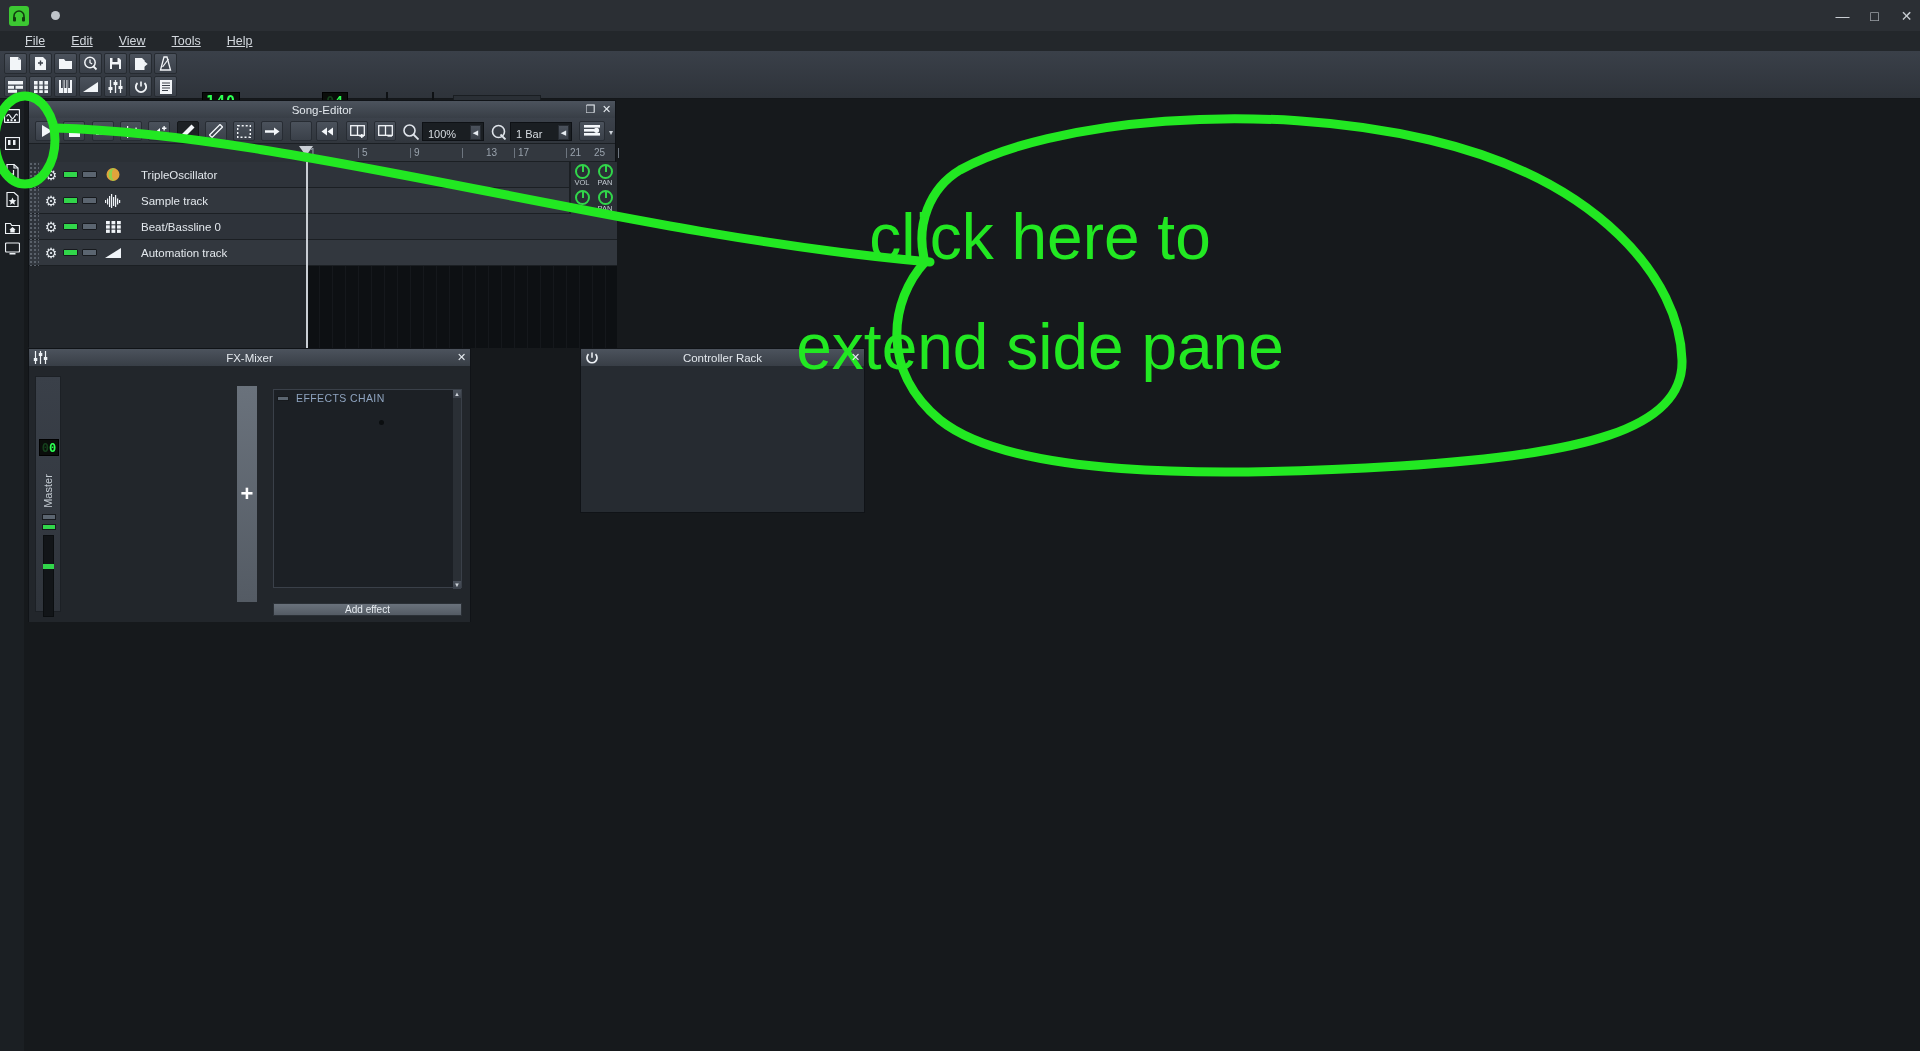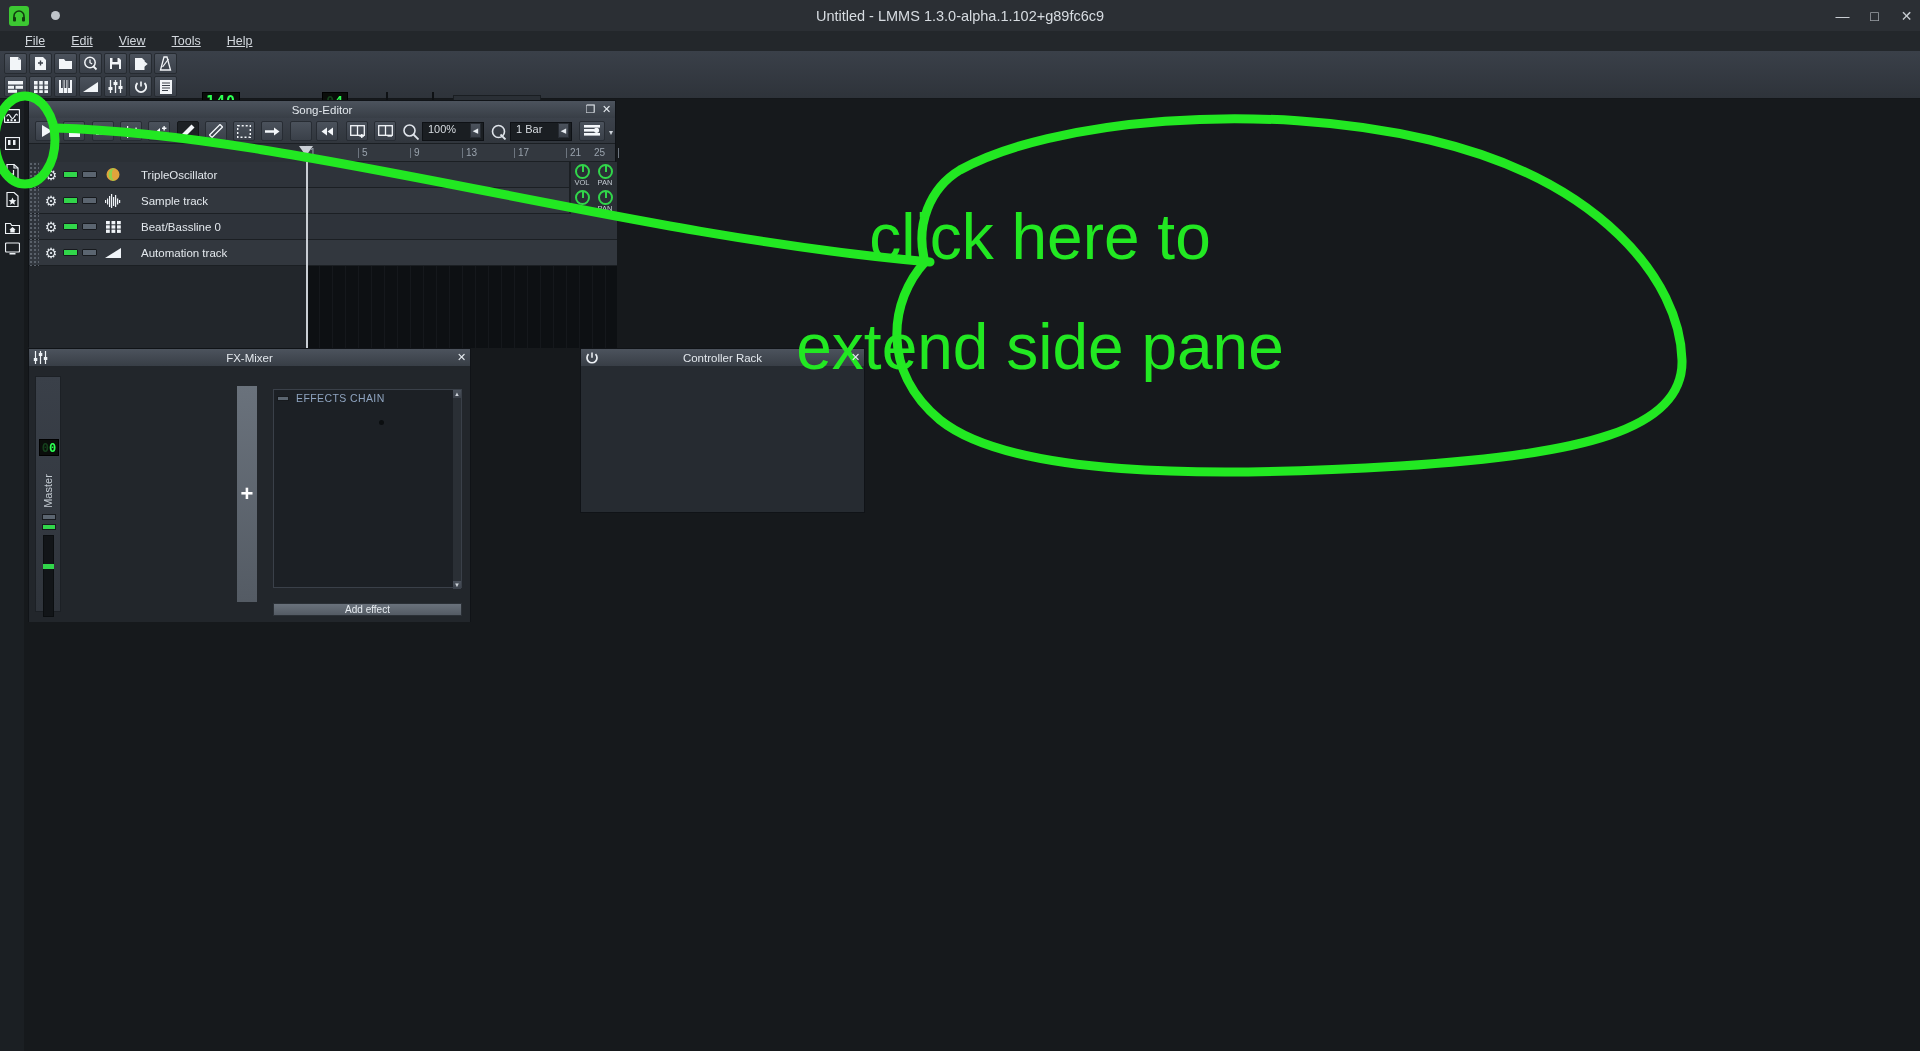--- a/index.html
+++ b/index.html
@@ -126,21 +126,21 @@
     position: absolute; top: 3px; width: 22px; height: 20px;
     background: linear-gradient(#4b525c, #3a4049);
     border: 1px solid #272c33; border-radius: 2px;
     display: flex; align-items: center; justify-content: center;
     color: #f4f7fa;
   }
   .sebtn.active { background: #1d2125; border-color: #14171a; }
   .se-combo {
     position: absolute; top: 4px; height: 19px;
     background: #1a1e22; border: 1px solid #0e1115;
-    display: flex; align-items: flex-start;
+    display: flex; align-items: flex-end;
     color: #d7dce1; font-size: 11px; padding-left: 5px;
   }
   .se-combo .arrow {
     position: absolute; right: 2px; width: 11px; height: 15px;
     background: linear-gradient(#4b525c,#3a4049); border:1px solid #272c33;
     display:flex; align-items:center; justify-content:center;
     color:#e7ecf1; font-size: 7px;
   }
   .se-ruler {
     position: relative; height: 18px; background: #33383f;
@@ -288,21 +288,20 @@
 
 <div class="titlebar">
   <div class="tb-logo">
     <svg width="14" height="14" viewBox="0 0 14 14">
         <path d="M2 9V7a5 5 0 0110 0v2" stroke="#123d10" stroke-width="1.6" fill="none"></path>
         <rect x="1" y="8" width="3" height="4.5" rx="1" fill="#123d10"></rect>
         <rect x="10" y="8" width="3" height="4.5" rx="1" fill="#123d10"></rect>
       </svg>
   </div>
   <div class="tb-dot"></div>
-  <div class="tb-title">Untitled - LMMS 1.3.0-alpha.1.102+g89fc6c9</div>
   <div class="tb-win">
     <span>—</span>
     <span>□</span>
     <span>✕</span>
   </div>
 </div>
 
 <div class="menubar">
   <div class="mi"><u>File</u></div>
   <div class="mi"><u>Edit</u></div>
@@ -664,21 +663,21 @@
 
   <div class="se-ruler">
     <div style="position:absolute;left:0;top:0;width:277px;height:18px;background:#2b3036;"></div>
     <div class="tickbar" style="left:277px;"></div>
       <div class="tick" style="left:281px;">1</div>
     <div class="tickbar" style="left:329px;"></div>
       <div class="tick" style="left:333px;">5</div>
     <div class="tickbar" style="left:381px;"></div>
       <div class="tick" style="left:385px;">9</div>
     <div class="tickbar" style="left:433px;"></div>
-      <div class="tick" style="left:437px;">13</div>
+      <div class="tick" style="left:457px;">13</div>
     <div class="tickbar" style="left:485px;"></div>
       <div class="tick" style="left:489px;">17</div>
     <div class="tickbar" style="left:537px;"></div>
       <div class="tick" style="left:541px;">21</div>
     <div class="tickbar" style="left:589px;"></div>
       <div class="tick" style="left:565px;">25</div>
     <div class="playhead-tri" style="left:270px;"></div>
   </div>
 
   <div class="se-body">

